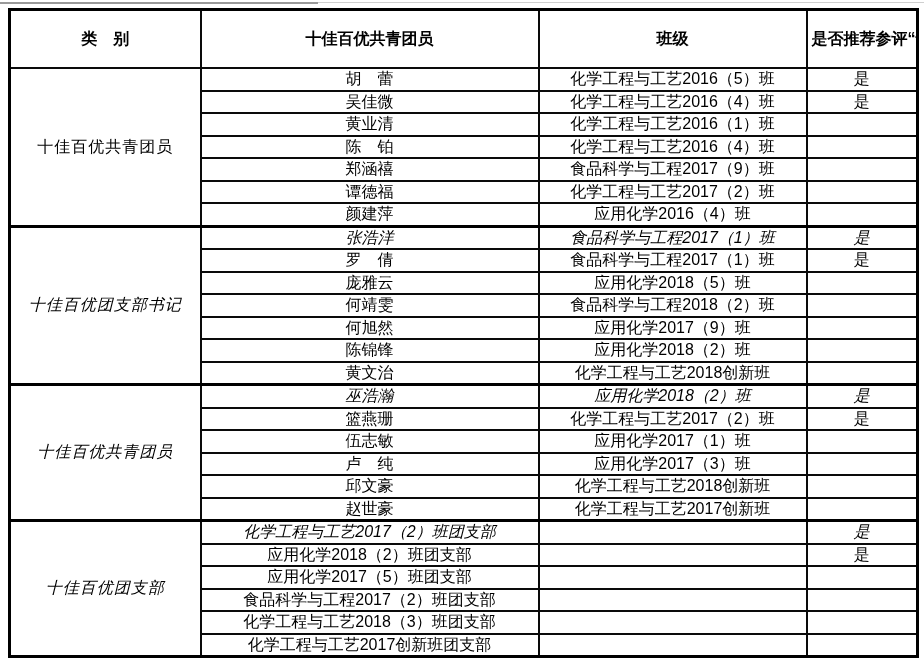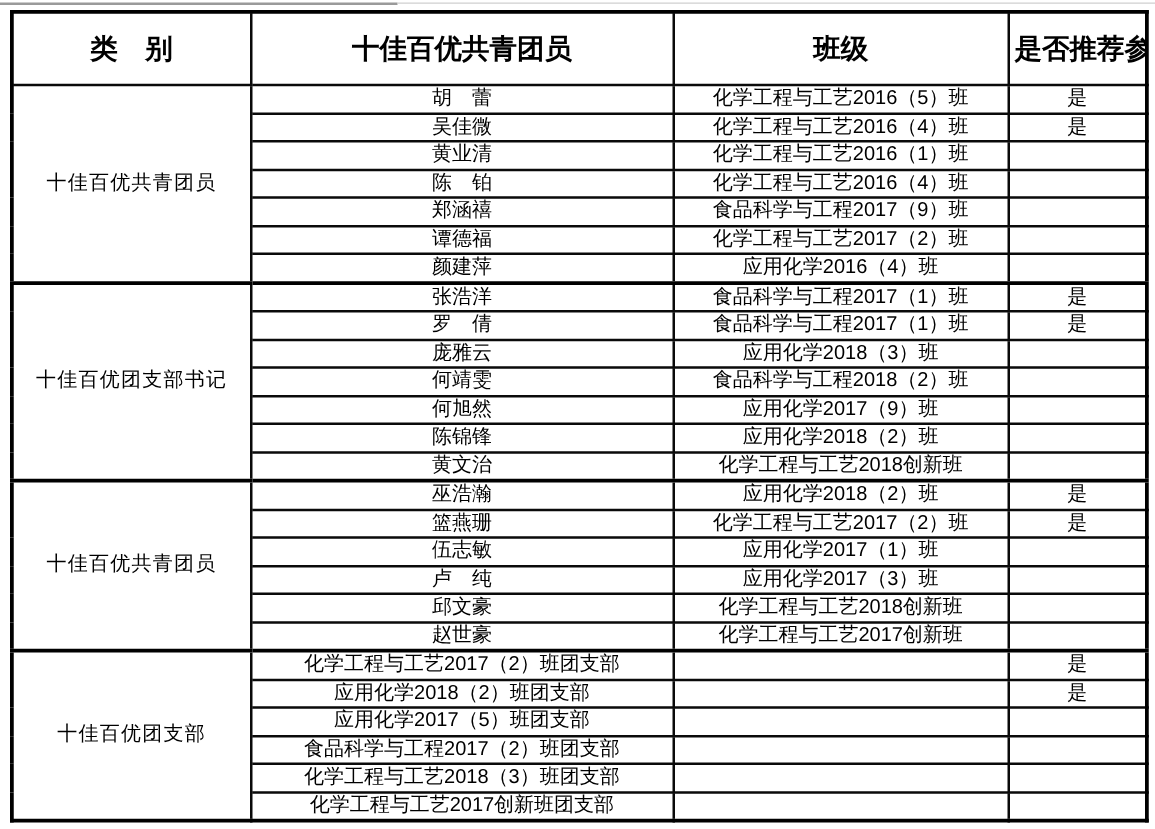--- a/index.html
+++ b/index.html
@@ -46,28 +46,28 @@
     padding: 0 4px;
     overflow: hidden;
     white-space: nowrap;
     font-size: 16px;
     line-height: 20.5px;
     font-weight: normal;
   }
   table.rec-table { border: 3px solid #000000; }
   tr.header-row th {
     height: 56px;
-    font-size: 22px;
+    font-size: 16px;
     font-weight: bold;
     line-height: 22px;
     border-bottom: 2px solid #0a0a0a;
   }
   th.wrap { white-space: normal; padding: 0 6px; }
   tr.data-row { height: 20.5px; }
-  tr.section-start td { border-top: 3px solid #000000; }
+  tr.section-start td { border-top: 3px solid #000000; font-style: italic; }
   td.cat {
     font-size: 16px;
     letter-spacing: 1px;
   }
 </style>
 </head>
 <body>
 
 <div class="canvas">
   <div class="scan-line-dark"></div>
@@ -132,21 +132,21 @@
       <td>食品科学与工程2017（1）班</td>
       <td>是</td>
     </tr>
     <tr class="data-row">
       <td>罗　倩</td>
       <td>食品科学与工程2017（1）班</td>
       <td>是</td>
     </tr>
     <tr class="data-row">
       <td>庞雅云</td>
-      <td>应用化学2018（3）班</td>
+      <td>应用化学2018（5）班</td>
       <td></td>
     </tr>
     <tr class="data-row">
       <td>何靖雯</td>
       <td>食品科学与工程2018（2）班</td>
       <td></td>
     </tr>
     <tr class="data-row">
       <td>何旭然</td>
       <td>应用化学2017（9）班</td>

